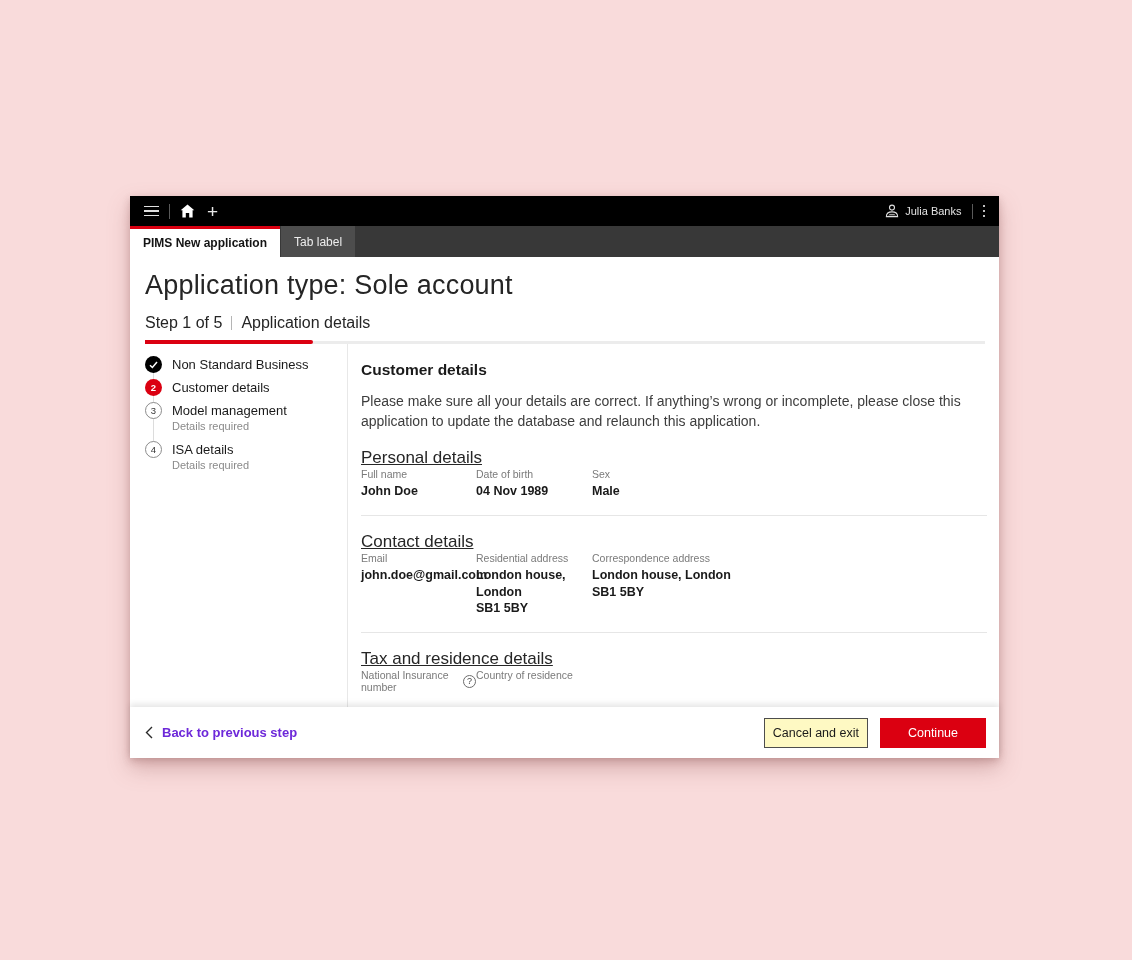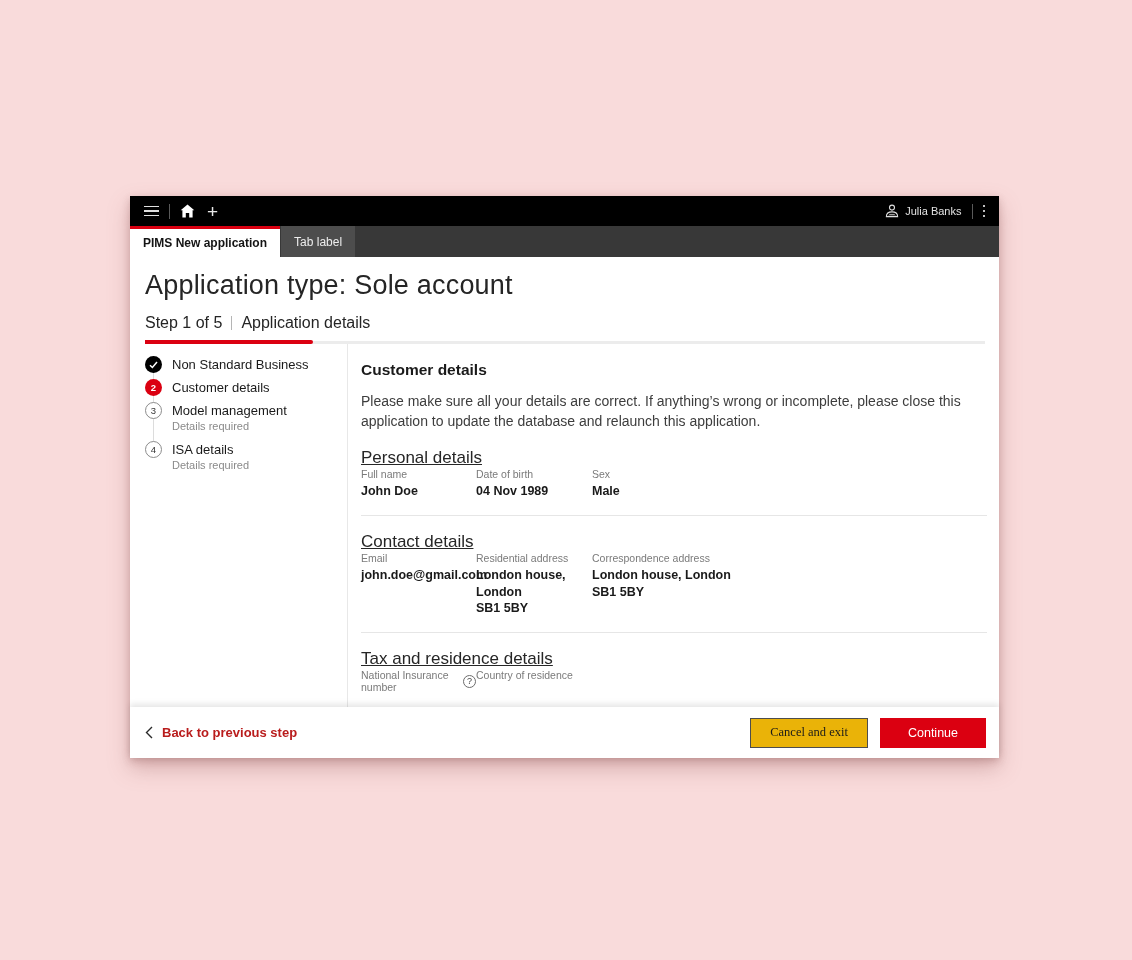--- a/index.html
+++ b/index.html
@@ -81,24 +81,24 @@
     display:inline-flex; align-items:center; justify-content:center;
     font-size:9px; color:#444; cursor:pointer; flex:0 0 13px;
   }
   
   .footer {
     flex:0 0 51px; background:#fff; position:relative; z-index:2;
     box-shadow:0 -3px 6px rgba(0,0,0,.10);
     display:flex; align-items:center; padding:0 13px 0 15px;
   }
   .back-link { display:flex; align-items:center; gap:9px; cursor:pointer; }
-  .back-link .lbl { font-size:13px; font-weight:700; color:#b91c1c; }
+  .back-link .lbl { font-size:13px; font-weight:700; color:#6d28d9; }
   .footer .grow { flex:1; }
   .btn { height:30px; display:flex; align-items:center; justify-content:center; font-size:12.5px; cursor:pointer; }
-  .btn-secondary { background:#eab308; border:1px solid #4d4d4d; color:#1a1a1a; padding:0 19px;font-family:Liberation Serif, serif; }
+  .btn-secondary { background:#fef9c3; border:1px solid #4d4d4d; color:#1a1a1a; padding:0 8px; }
   .btn-primary { background:#db0011; color:#ffffff; min-width:100px; padding:0 28px; margin-left:12px; }
 </style>
 </head>
 <body>
 
 <div class="app-card">
 
   <div class="topbar">
     <div class="icon-btn">
       <div class="hamburger">

